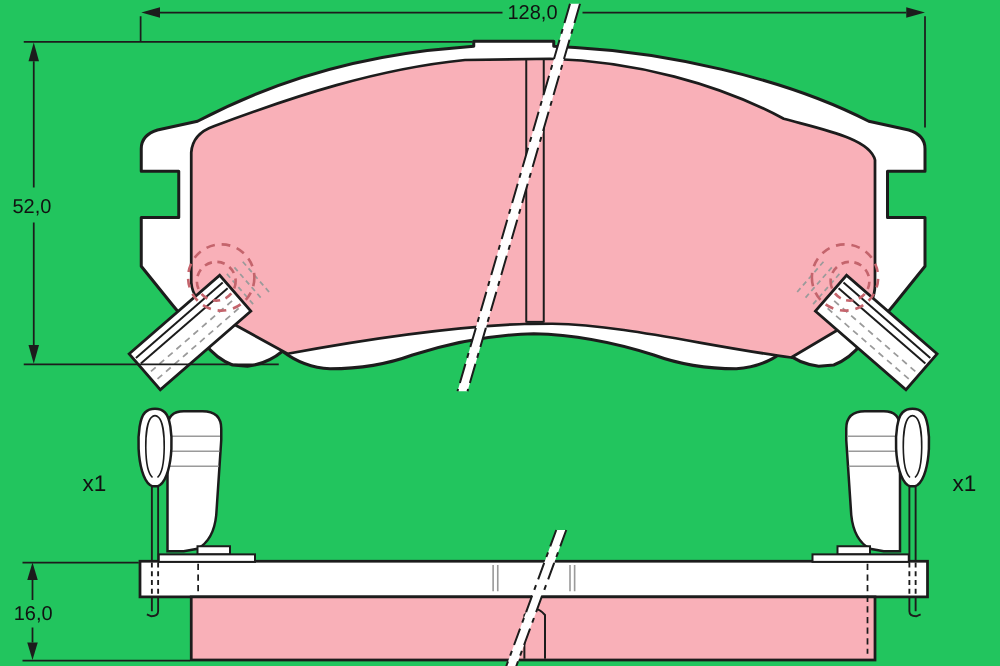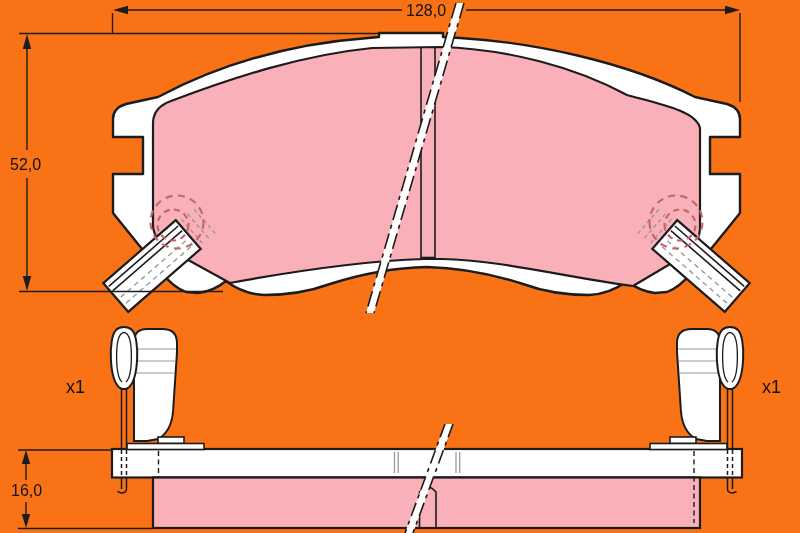--- a/index.html
+++ b/index.html
@@ -1,16 +1,16 @@
 <!DOCTYPE html>
 <html><head>
 <meta charset="utf-8">
 <style>
   html,body{margin:0;padding:0;background:#ffffff;}
-  .stage{position:relative;width:800px;height:533px;background:#f97316;overflow:hidden;
+  .stage{position:relative;width:800px;height:533px;background:#22c55e;overflow:hidden;
          font-family:"Liberation Sans", sans-serif;}
   svg{position:absolute;left:0;top:0;}
   text{font-family:"Liberation Sans", sans-serif;fill:#111;}
   .dimtxt{font-size:16px;}
   .qtytxt{font-size:18px;}
 </style>
 </head>
 <body>
 
 <div class="stage">

